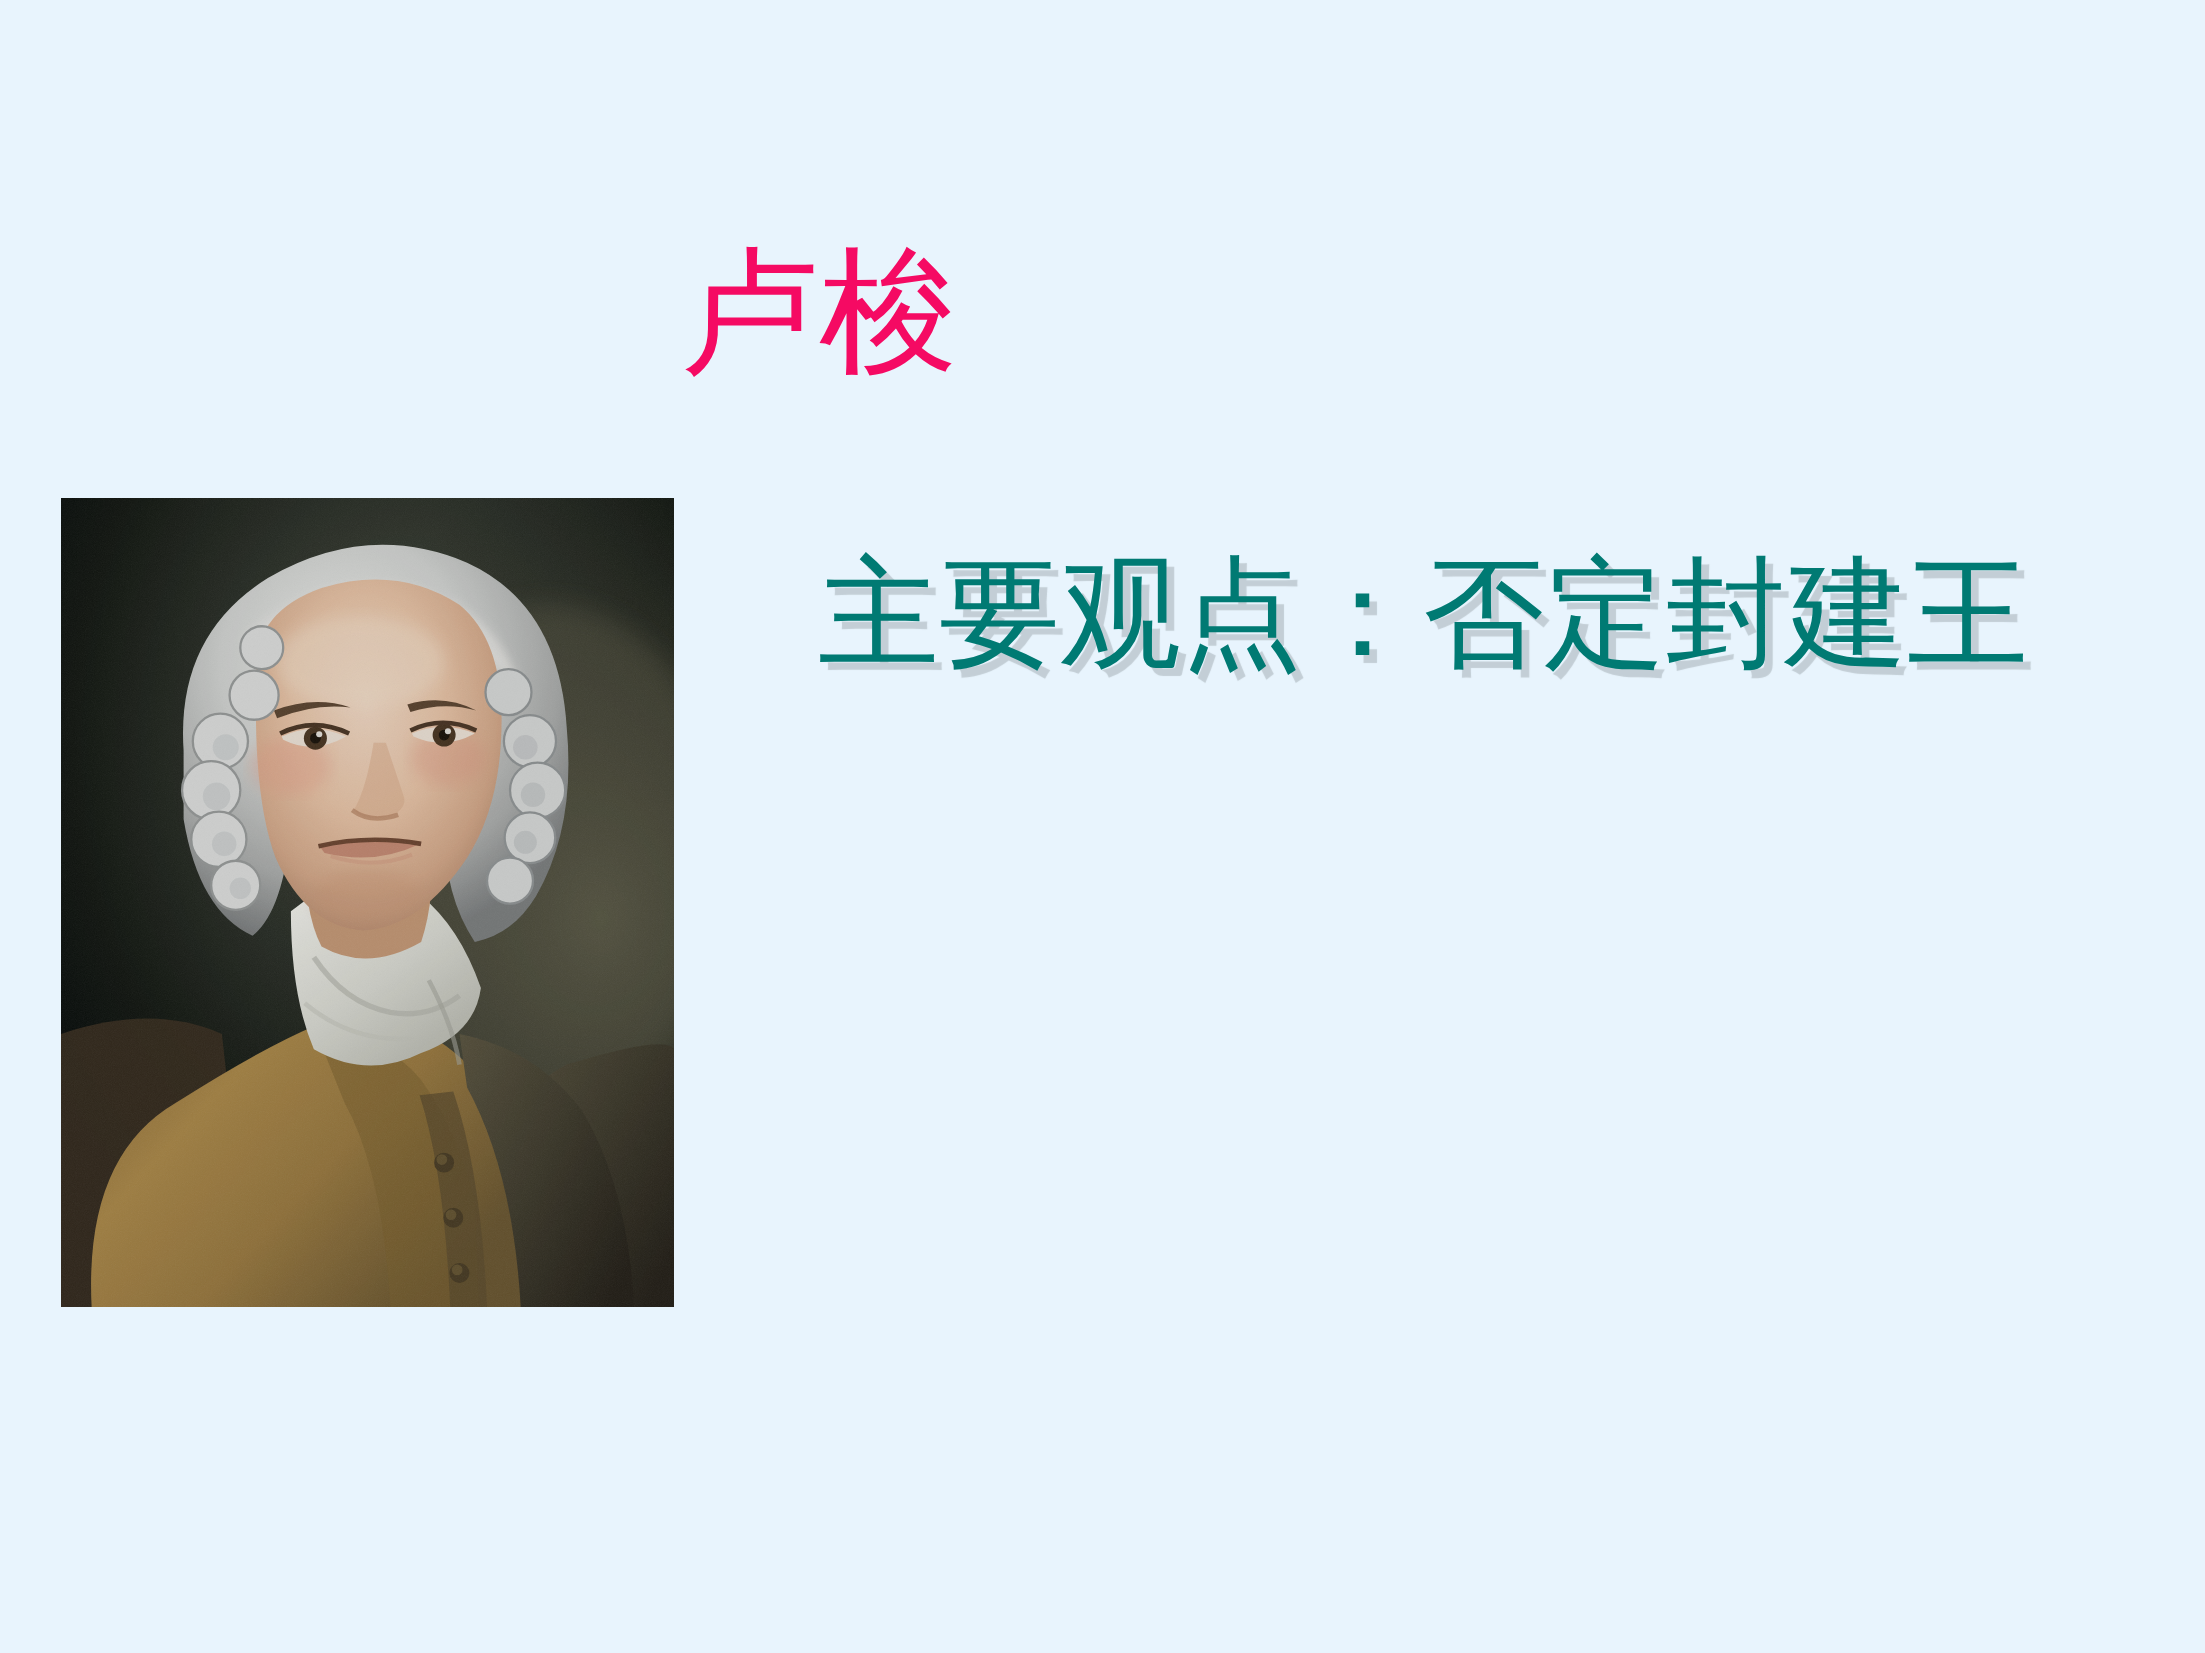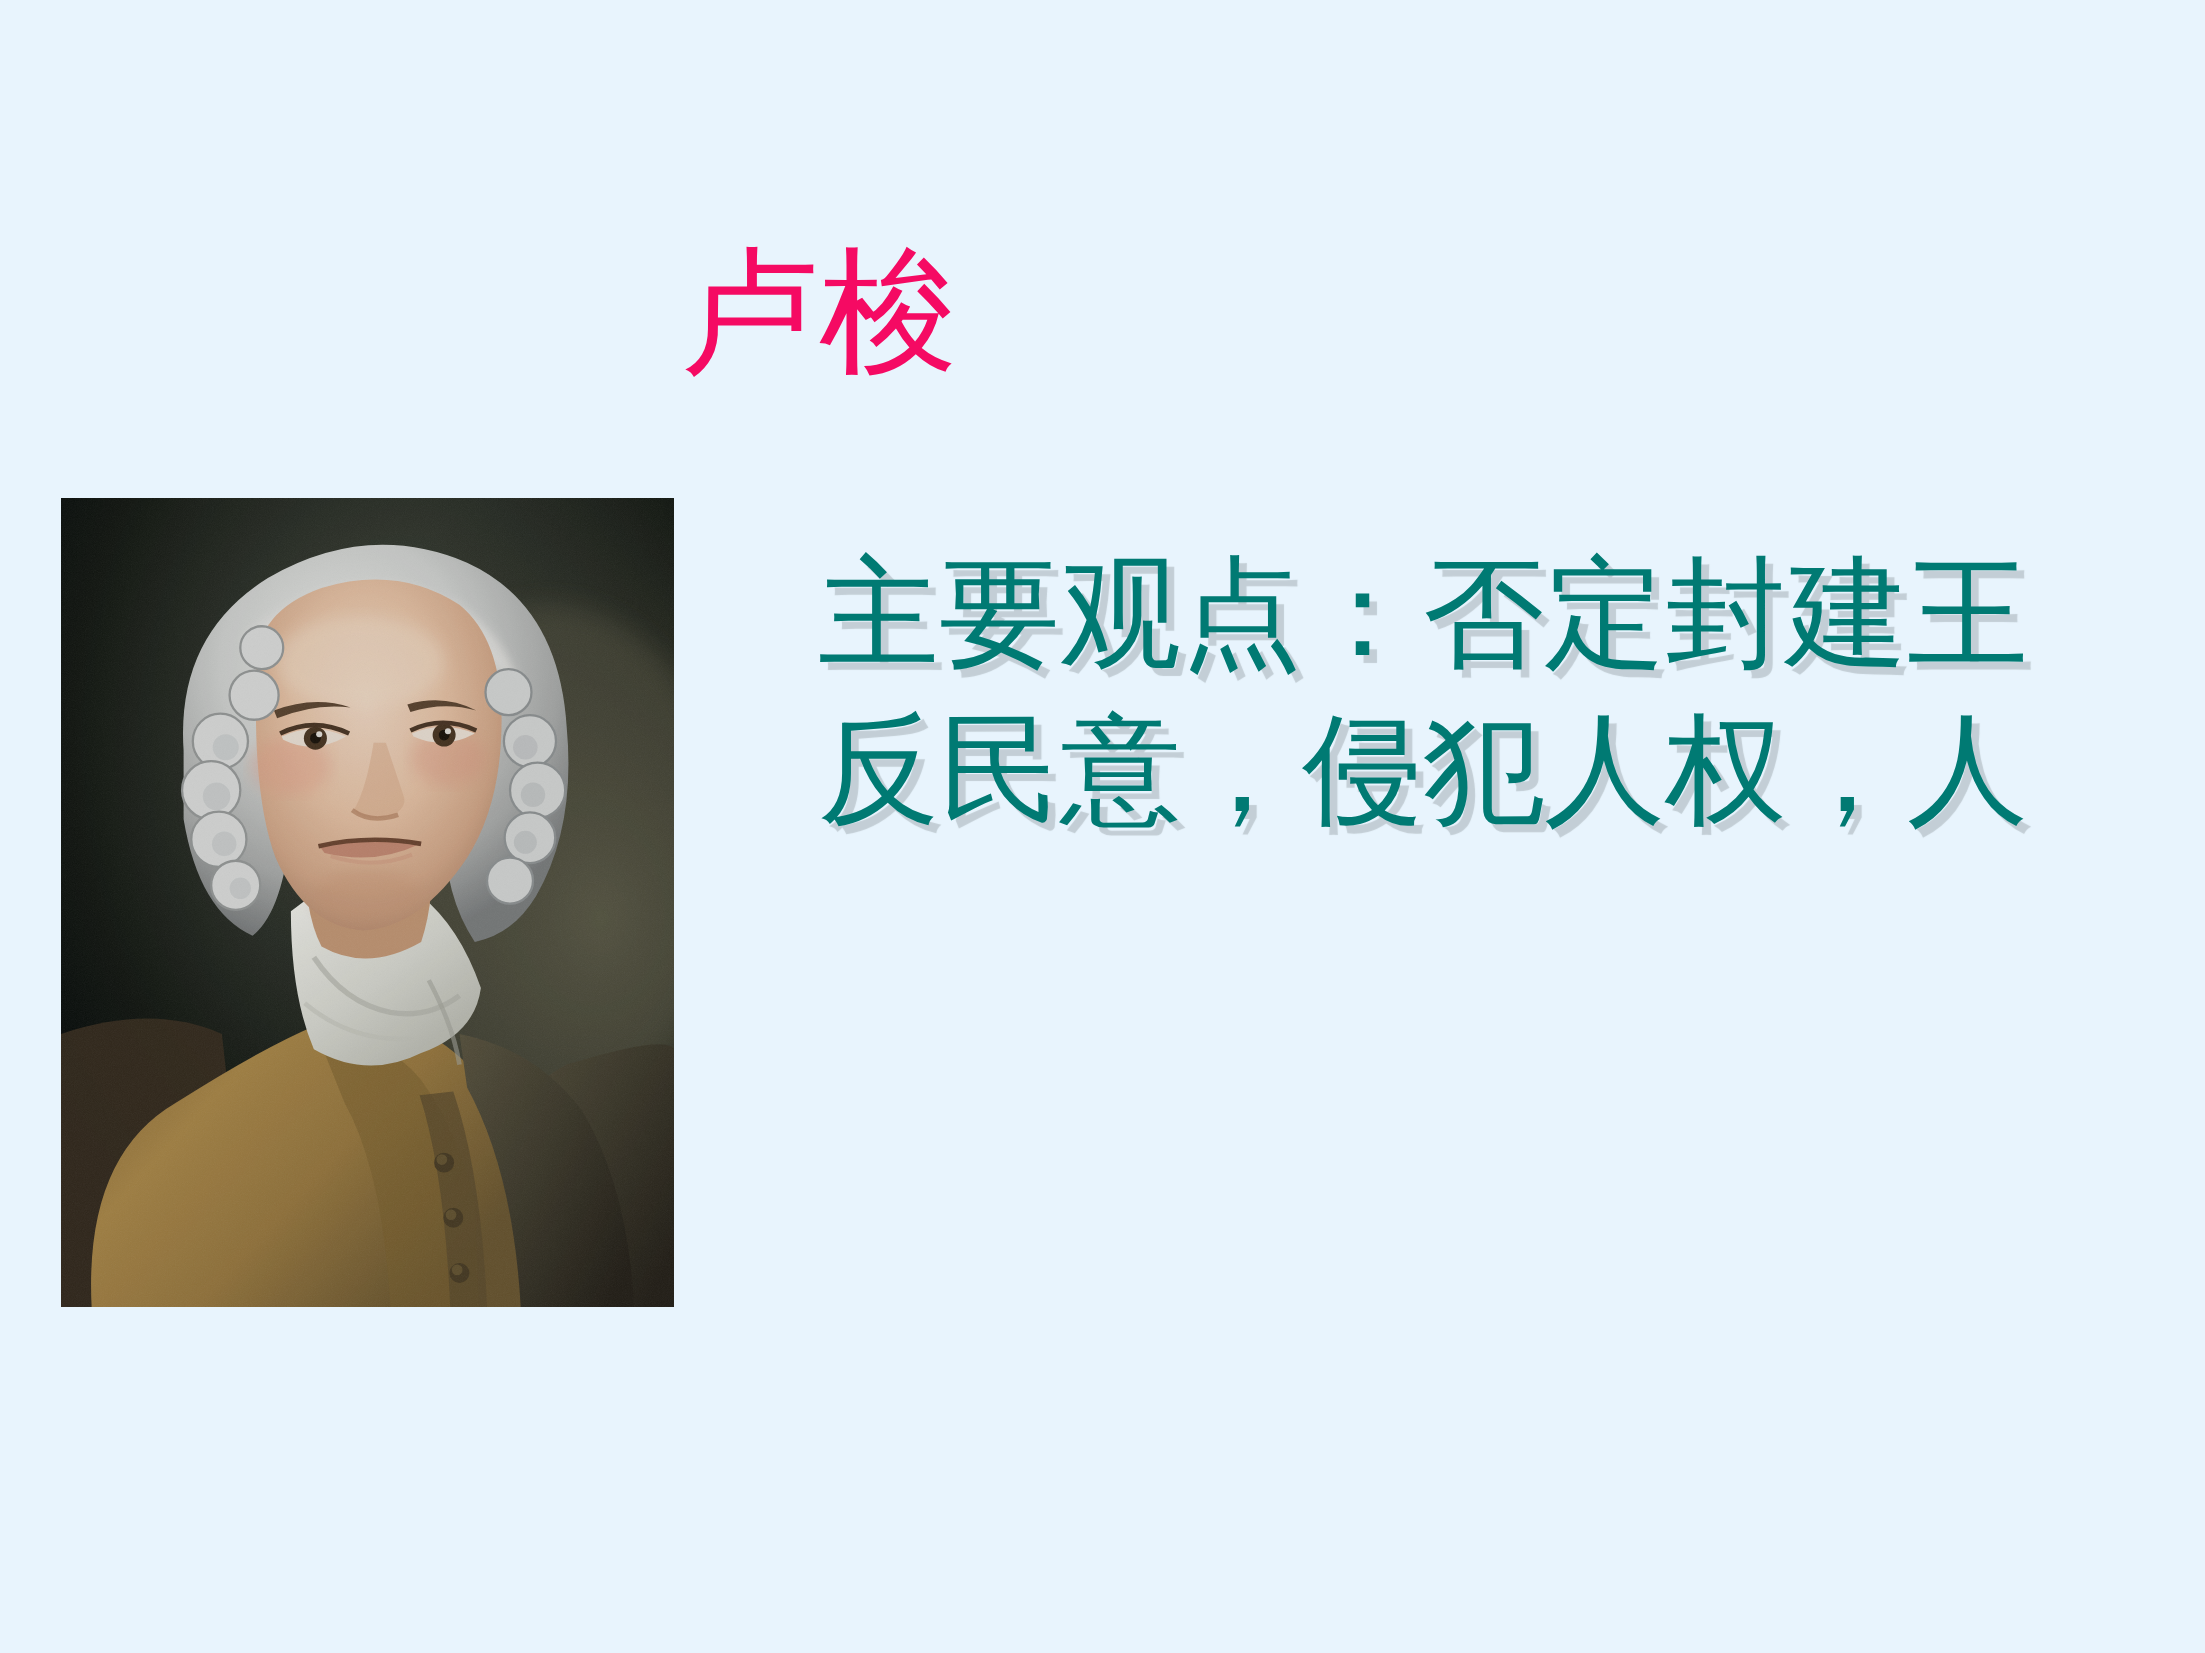--- a/index.html
+++ b/index.html
@@ -243,17 +243,16 @@
       </g>
 
       <rect x="0" y="0" width="800" height="1057" fill="#0b0f0c" opacity="0.10"></rect>
       <rect x="0" y="0" width="800" height="1057" filter="url(#grain)" opacity="0.5"></rect>
       <rect x="0" y="0" width="800" height="1057" fill="none"></rect>
     </svg>
   </div>
 
   <div class="body-block">
     <div class="body-line first">主要观点：否定封建王</div>
-    <div class="body-line">反民意，侵犯人权，人</div>
   </div>
 
 </div>
 
 
 </body></html>

